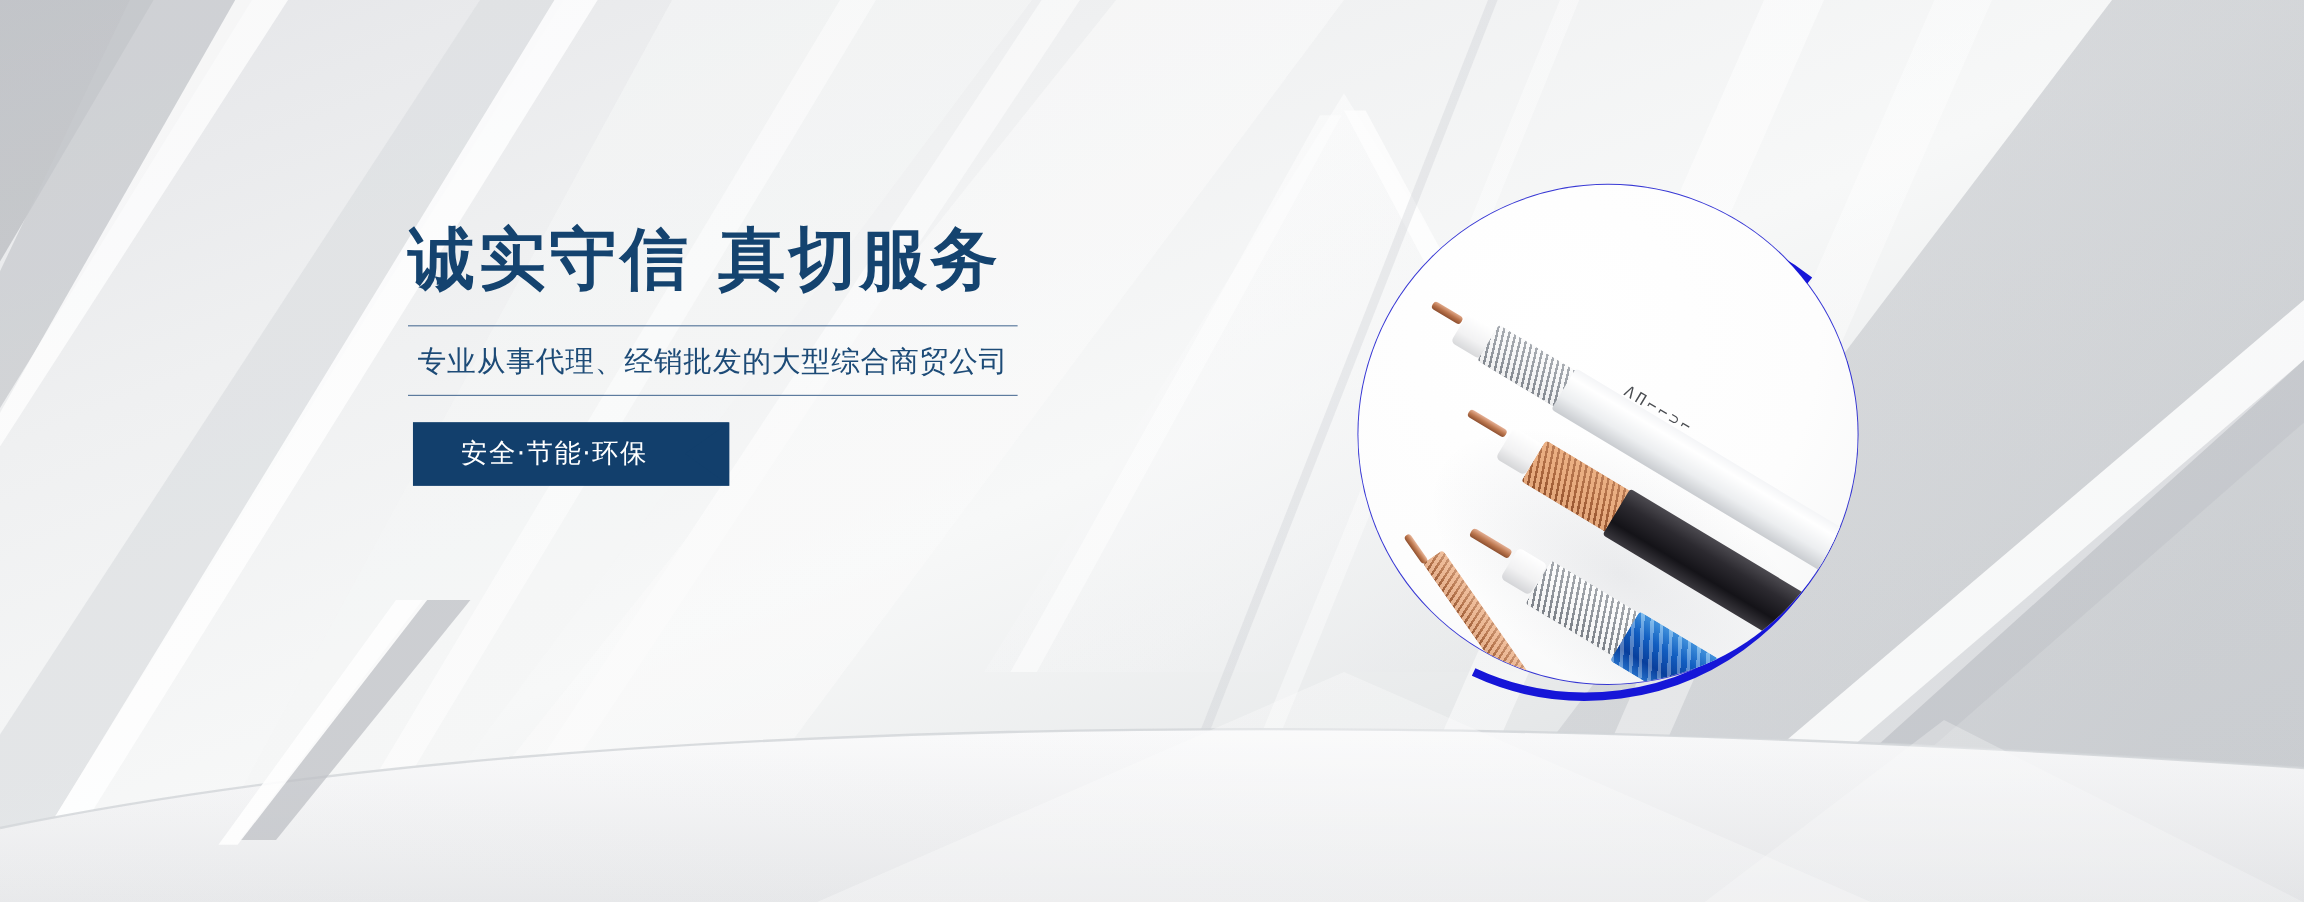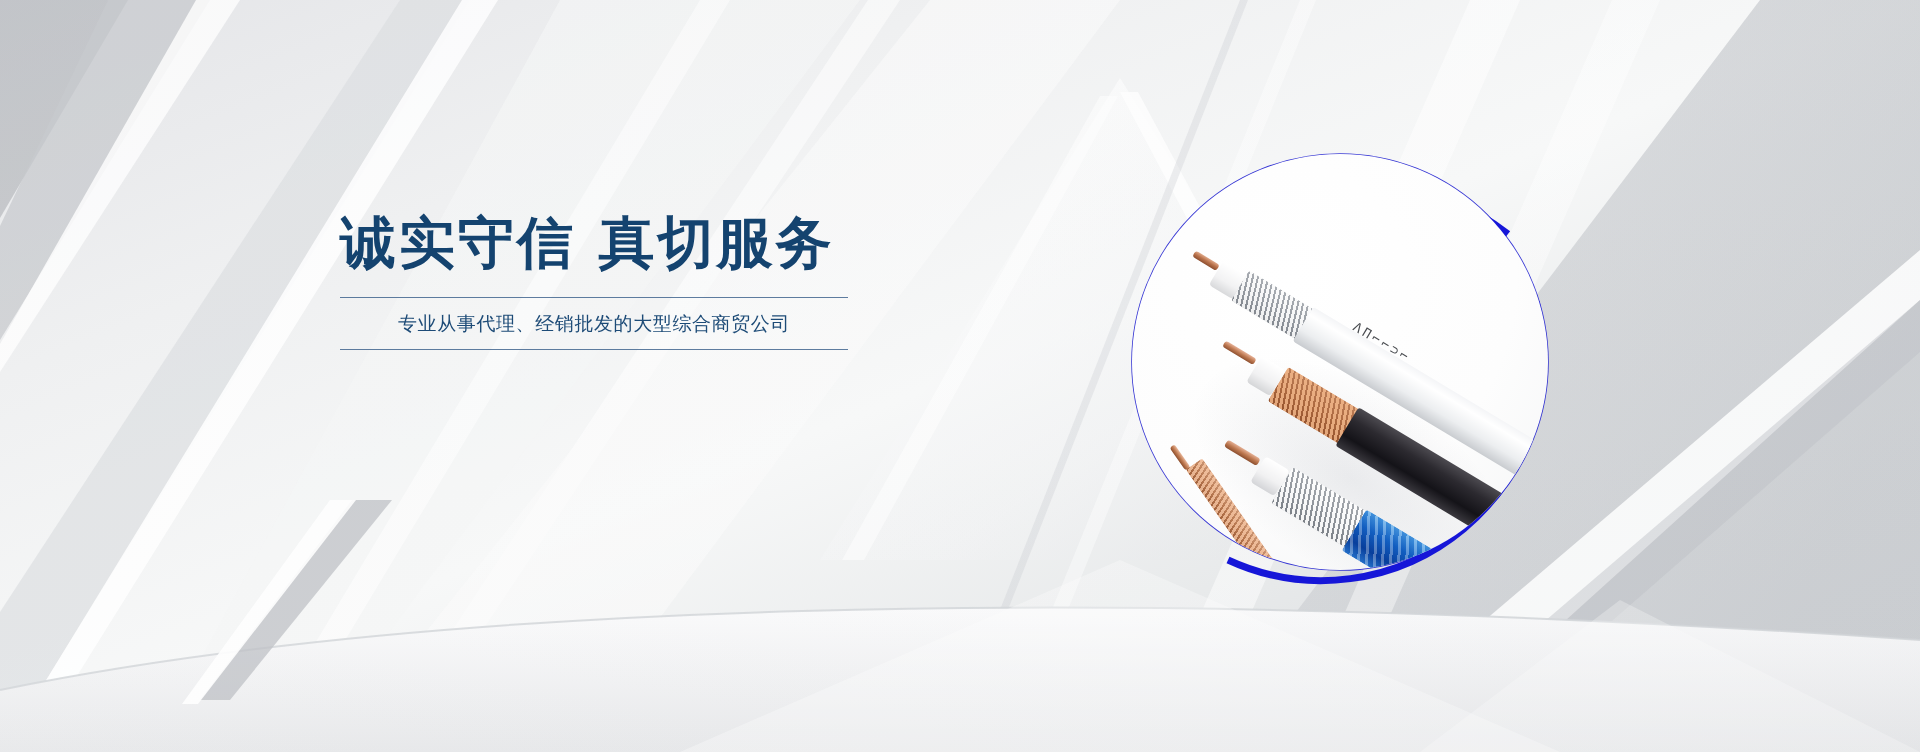--- a/index.html
+++ b/index.html
@@ -33,21 +33,20 @@
   }
 
   .headline {
     font-size: 56px;
     font-weight: 700;
     letter-spacing: 3px;
     color: #14436f;
     line-height: 1.12;
     white-space: nowrap;
     font-family: "DejaVu Sans", "Liberation Sans", sans-serif;
-    margin-top: 26px;
   }
 
   .subhead {
     margin-top: 13px;
     font-size: 23.5px;
     letter-spacing: 1.45px;
     color: #1d4b77;
     font-weight: 400;
     white-space: nowrap;
     font-family: "Liberation Sans", sans-serif;
@@ -57,21 +56,21 @@
     margin-top: 22px;
     width: 508px;
   }
   .rule {
     height: 1px;
     width: 100%;
     background: #2a5280;
     opacity: .75;
   }
   .desc {
-    font-size: 19px;
+    font-size: 24px;
     color: #1d4b77;
     letter-spacing: .6px;
     text-align: center;
     padding: 13px 0 12px;
     white-space: nowrap;
     font-family: Liberation Serif, serif;
   }
 
   .ribbon {
     position: relative;
@@ -297,20 +296,24 @@
 
     <div class="headline">诚实守信 真切服务</div>
 
 
     <div class="desc-wrap">
       <div class="rule"></div>
       <div class="desc">专业从事代理、经销批发的大型综合商贸公司</div>
       <div class="rule"></div>
     </div>
 
+    <div class="ribbon">
+      <div class="ribbon-inner"></div>
+      <span class="ribbon-label">安全·节能·环保</span>
+    </div>
   </div>
 
   <div class="medallion">
 
     <svg class="medallion-svg" viewBox="0 0 472 472">
 
       <circle cx="236" cy="236" r="208" fill="none" stroke="#2222d0" stroke-width="1.6" opacity=".9"></circle>
 
       <path d="M 46 300 A 222 222 0 0 1 404 108" fill="none" stroke="#1616d8" stroke-width="7" stroke-linecap="butt"></path>
 

